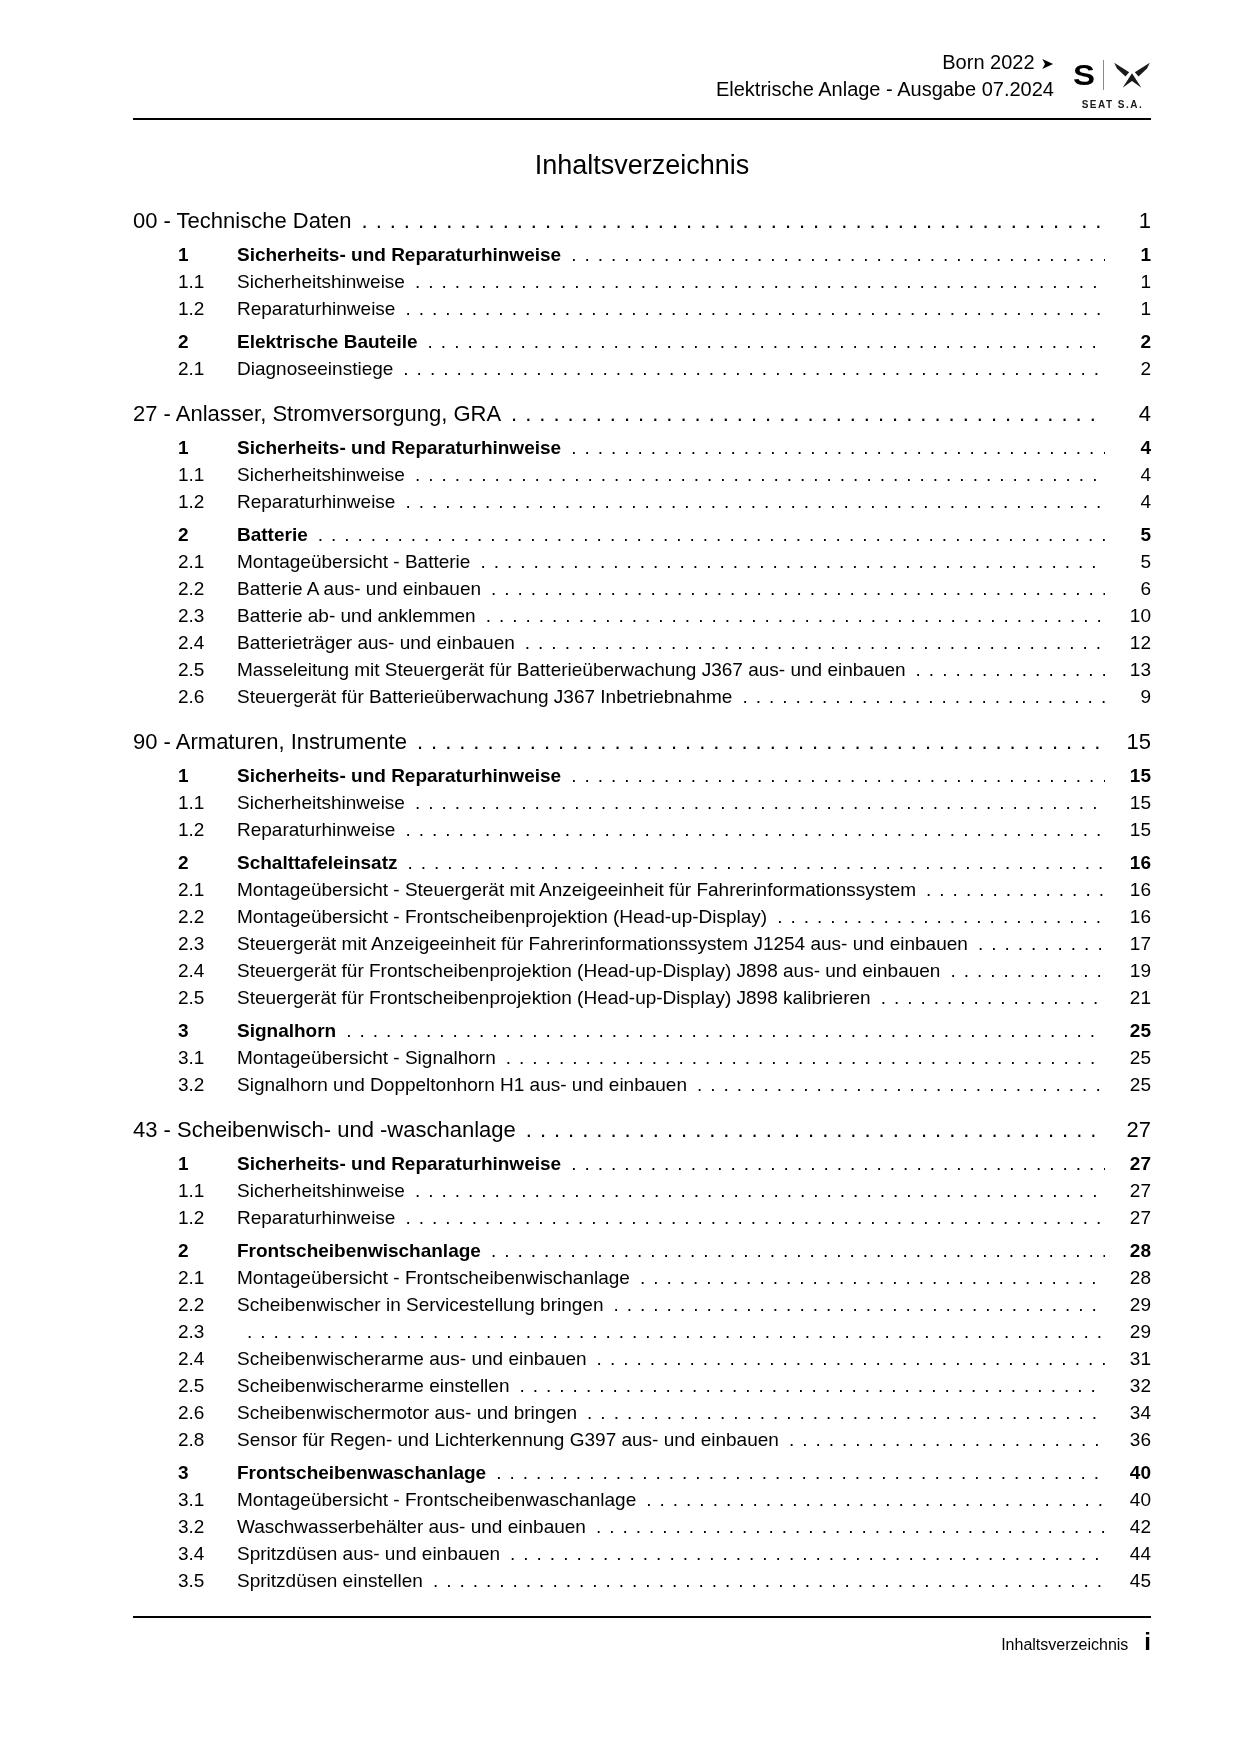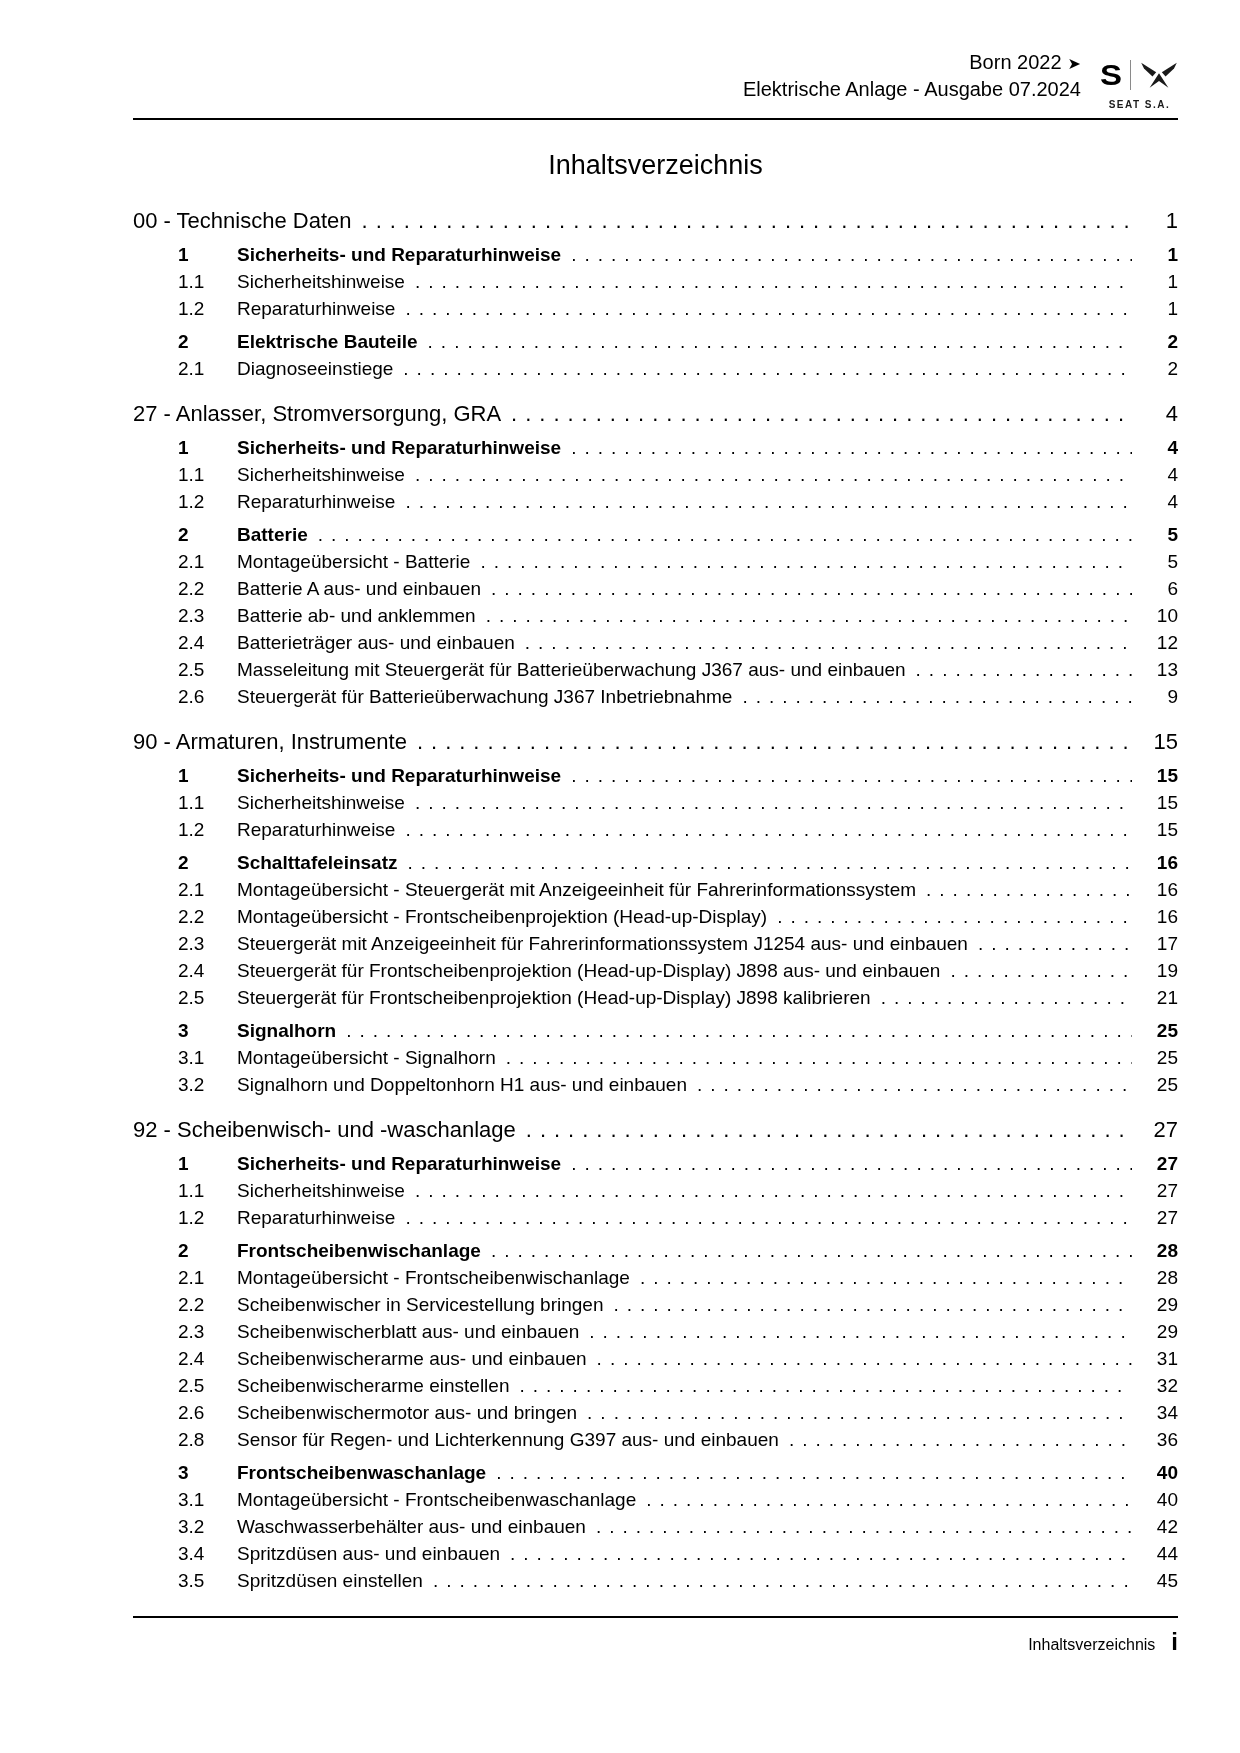--- a/index.html
+++ b/index.html
@@ -1,21 +1,21 @@
 <!DOCTYPE html>
 <html><head>
 <meta charset="utf-8">
 <style>
   html,body{margin:0;padding:0;background:#fff;}
   body{
     width:1240px;height:1753px;
     font-family:"Liberation Sans", sans-serif;
     color:#000;box-sizing:border-box;position:relative;
   }
-  .page{padding:50px 62px 0 133px;box-sizing:border-box;}
+  .page{padding:50px 89px 0 133px;box-sizing:border-box;}
 
   
   .hdr{display:flex;justify-content:flex-end;align-items:flex-start;gap:20px;}
   .hdr-text{text-align:right;}
   .hdr-line1{font-size:20px;line-height:24px;}
   .hdr-line2{font-size:20px;line-height:26px;}
   .arrow{font-size:16px;margin-left:6px;}
   .brand{display:flex;flex-direction:column;align-items:center;margin-top:8px;}
   .logos{display:flex;align-items:center;gap:9px;height:34px;}
   .seat-s{font-size:30px;font-weight:900;line-height:30px;transform:scaleX(1.1);display:inline-block;}
@@ -252,21 +252,21 @@
         <span class="leader"></span>
         <span class="i-page">25</span>
       </div>
       <div class="toc-row item subsection">
         <span class="i-num">3.2</span>
         <span class="i-title">Signalhorn und Doppeltonhorn H1 aus- und einbauen</span>
         <span class="leader"></span>
         <span class="i-page">25</span>
       </div>
       <div class="toc-row chapter">
-        <span class="c-label">92 - Scheibenwisch- und -waschanlage</span>
+        <span class="c-label">43 - Scheibenwisch- und -waschanlage</span>
         <span class="leader"></span>
         <span class="c-page">27</span>
       </div>
       <div class="toc-row item section">
         <span class="i-num">1</span>
         <span class="i-title">Sicherheits- und Reparaturhinweise</span>
         <span class="leader"></span>
         <span class="i-page">27</span>
       </div>
       <div class="toc-row item subsection">
@@ -294,21 +294,20 @@
         <span class="i-page">28</span>
       </div>
       <div class="toc-row item subsection">
         <span class="i-num">2.2</span>
         <span class="i-title">Scheibenwischer in Servicestellung bringen</span>
         <span class="leader"></span>
         <span class="i-page">29</span>
       </div>
       <div class="toc-row item subsection">
         <span class="i-num">2.3</span>
-        <span class="i-title">Scheibenwischerblatt aus- und einbauen</span>
         <span class="leader"></span>
         <span class="i-page">29</span>
       </div>
       <div class="toc-row item subsection">
         <span class="i-num">2.4</span>
         <span class="i-title">Scheibenwischerarme aus- und einbauen</span>
         <span class="leader"></span>
         <span class="i-page">31</span>
       </div>
       <div class="toc-row item subsection">

